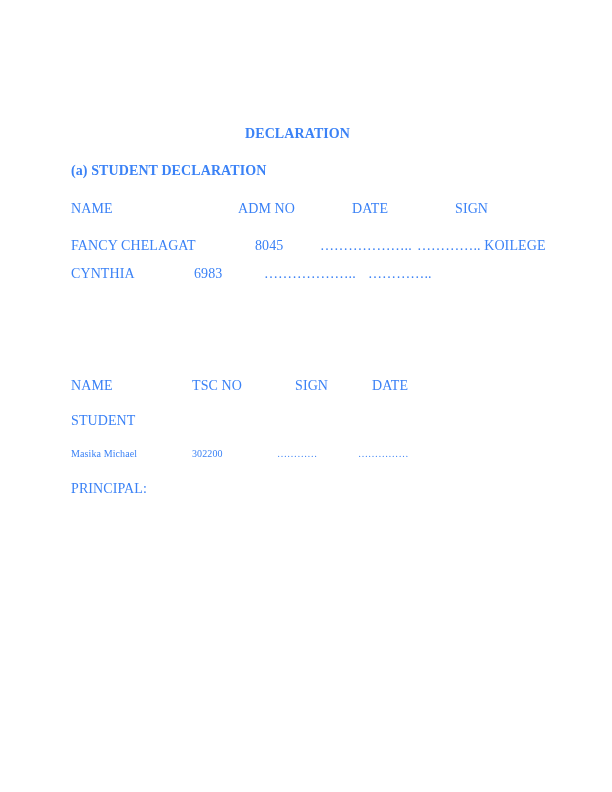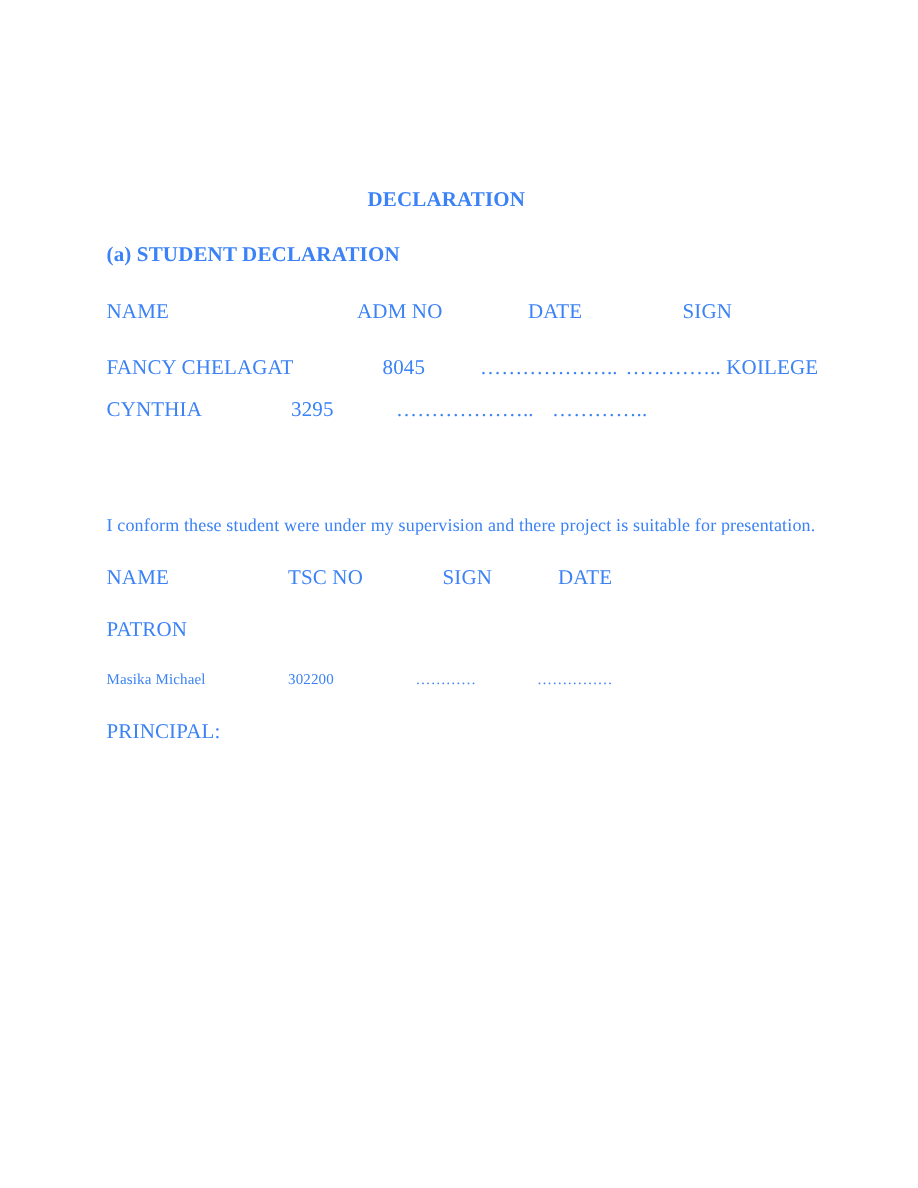--- a/index.html
+++ b/index.html
@@ -90,39 +90,36 @@
 
   <div class="line t-row-fancy">
     <span class="cell x71">FANCY CHELAGAT</span>
     <span class="cell x255">8045</span>
     <span class="cell x320">………………..</span>
     <span class="cell x417">………….. KOILEGE</span>
   </div>
 
   <div class="line t-row-cynthia">
     <span class="cell x71">CYNTHIA</span>
-    <span class="cell x194">3295</span>
+    <span class="cell x194">6983</span>
     <span class="cell x264">………………..</span>
     <span class="cell x368">…………..</span>
   </div>
 
 
-  <div class="line t-statement">
-    <span class="cell small x71">I conform these student were under my supervision and there project is suitable for presentation.</span>
-  </div>
 
   <div class="line t-hdr2">
     <span class="cell x71">NAME</span>
     <span class="cell x192">TSC NO</span>
     <span class="cell x295">SIGN</span>
     <span class="cell x372">DATE</span>
   </div>
 
   <div class="line t-patron">
-    <span class="cell x71">PATRON</span>
+    <span class="cell x71">STUDENT</span>
   </div>
 
   <div class="line t-row-masika row-small">
     <span class="cell x71">Masika Michael</span>
     <span class="cell x192">302200</span>
     <span class="cell x277">…………</span>
     <span class="cell x358">……………</span>
   </div>
 
   <div class="line t-principal">

